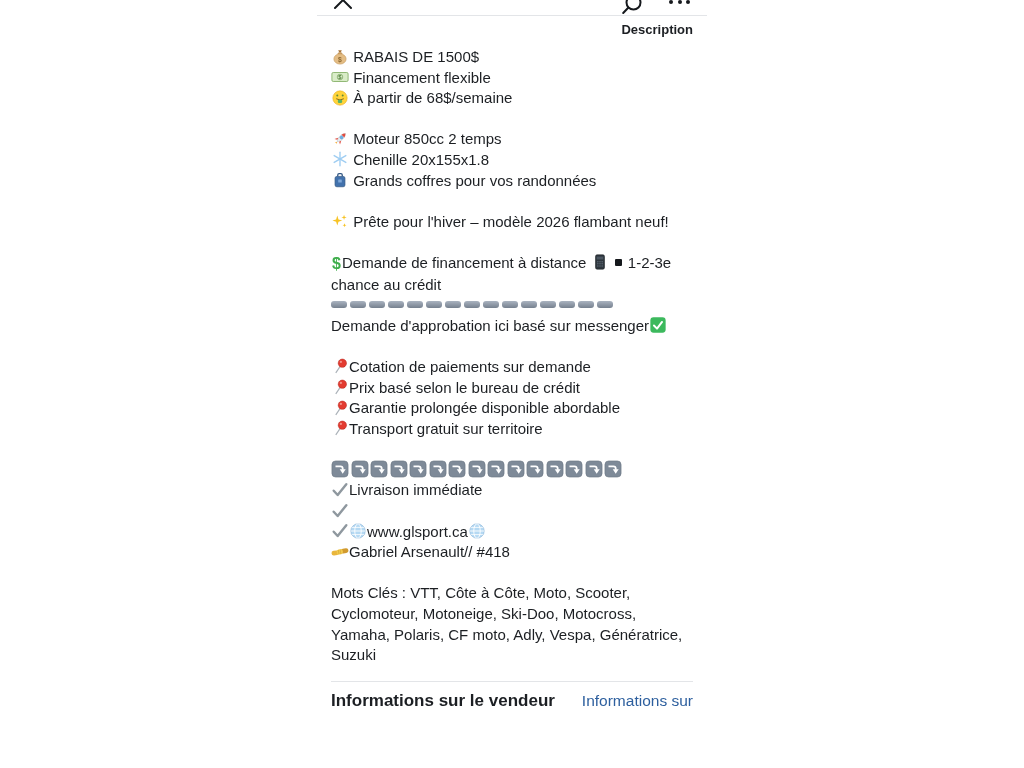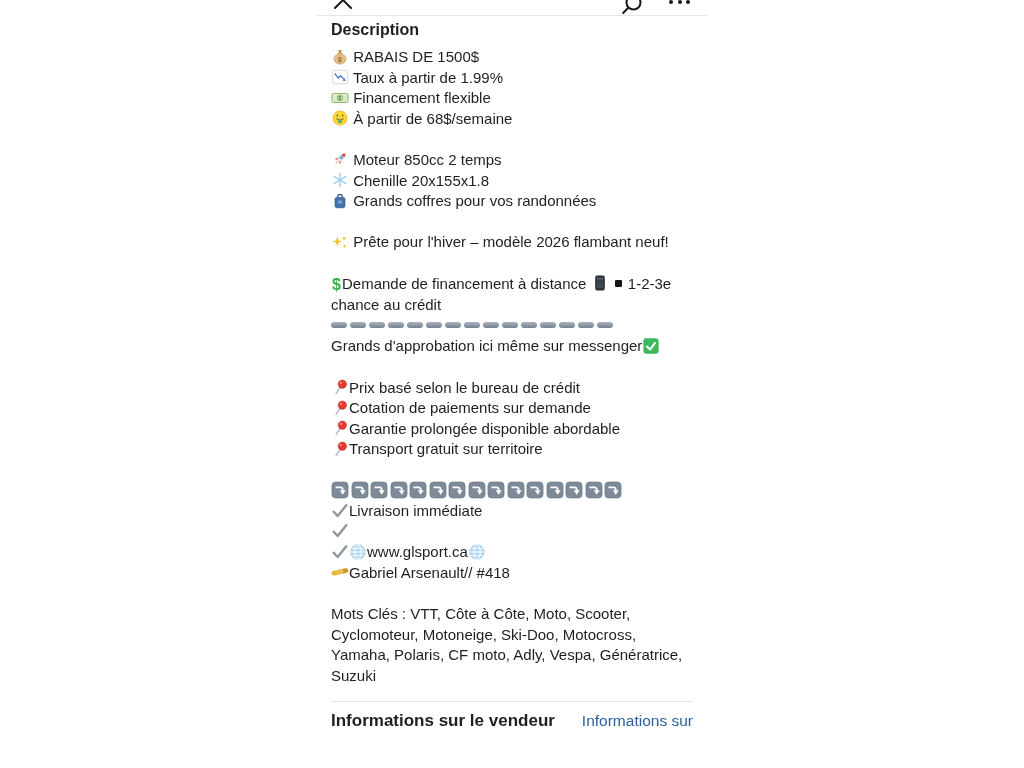--- a/index.html
+++ b/index.html
@@ -9,21 +9,21 @@
   
   .topbar{position:relative;height:15px;}
   .icon-abs{position:absolute;}
   .icon-close{left:15px;top:-11px;width:22px;height:22px;}
   .icon-search{right:64px;top:-6px;width:23px;height:23px;}
   .icon-more{right:14px;top:0px;width:24px;height:6px;display:flex;gap:4.5px;align-items:flex-start;}
   .icon-more i{width:4px;height:4px;border-radius:50%;background:#16191d;display:block;}
   .divider{height:1px;background:#e3e5e8;}
   .divider-inset{margin:15px 14px 0 14px;}
   .content{padding:3px 14px 0 14px;}
-  h2.desc{font-size:16px;line-height:22px;margin:0 0 2px 0;font-weight:700;color:#1c1f23;}
+  h2.desc{font-size:13px;line-height:22px;margin:0 0 2px 0;font-weight:700;color:#1c1f23;text-align:right;}
   .body-lines{font-size:15px;line-height:20.6px;color:#1c1f23;margin-top:6px;}
   .line{min-height:20.6px;white-space:pre-wrap;}
   .line.blank{height:20.6px;}
   
   .emo{display:inline-block;width:18px;height:18px;vertical-align:-3.5px;}
   .emo svg{width:100%;height:100%;display:block;}
   .emo-heavy-dollar-sign{width:11px;height:auto;color:#3fae4c;font-weight:800;font-size:16px;vertical-align:-1px;text-align:center;}
   .emo-black-small-square{width:7px;height:7px;background:#15181c;vertical-align:2px;margin:0 2px;border-radius:1px;}
   .emo-heavy-minus{width:16px;height:6.5px;border-radius:3px;background:linear-gradient(180deg,#aab3c0,#76818f);margin-right:3px;vertical-align:2.5px;}
   .emo-arrow-curving-down{margin-right:1.5px;}
@@ -68,25 +68,20 @@
 
     <div class="content">
       <h2 class="desc">Description</h2>
       <div class="body-lines" id="desc-lines">
           <div class="line"><span class="emo emo-money-bag"><svg viewBox="0 0 20 20">
                 <path d="M8 2.6 H12 L10.8 5 H9.2 Z" fill="#a8763c"></path>
                 <path d="M8.6 4.8 H11.4 L13.2 7 H6.8 Z" fill="#c79a5e"></path>
                 <ellipse cx="10" cy="12.2" rx="6.8" ry="5.7" fill="#e4bd85" stroke="#c79a5e" stroke-width="0.7"></ellipse>
                 <text x="10" y="15" text-anchor="middle" font-size="7.5" font-weight="bold" fill="#8d6a33">$</text>
               </svg></span><span> RABAIS DE 1500$</span></div>
-          <div class="line"><span class="emo emo-chart-decreasing"><svg viewBox="0 0 20 20">
-                <rect x="1.5" y="2.5" width="17" height="15" rx="2" fill="#fff" stroke="#c9ced4" stroke-width="0.9"></rect>
-                <polyline points="4,6 8,11 10.5,8.5 14.2,12.3" fill="none" stroke="#4a74c9" stroke-width="1.5"></polyline>
-                <path d="M16.2 14.6 L12.6 13.9 L15.4 11.2 Z" fill="#4a74c9"></path>
-              </svg></span><span> Taux à partir de 1.99%</span></div>
           <div class="line"><span class="emo emo-dollar-banknote"><svg viewBox="0 0 20 20">
                 <rect x="1" y="5" width="18" height="10" rx="1.5" fill="#d9ecc8" stroke="#7aa95c" stroke-width="0.9"></rect>
                 <circle cx="10" cy="10" r="3.1" fill="none" stroke="#69984f" stroke-width="0.7"></circle>
                 <text x="10" y="12.4" text-anchor="middle" font-size="6.5" font-weight="bold" fill="#4e7c38">$</text>
               </svg></span><span> Financement flexible</span></div>
           <div class="line"><span class="emo emo-money-mouth-face"><svg viewBox="0 0 20 20">
                 <circle cx="10" cy="10" r="8" fill="#ffd43b" stroke="#e6a817" stroke-width="0.6"></circle>
                 <circle cx="7" cy="7.3" r="1.1" fill="#5f8a3c"></circle>
                 <circle cx="13" cy="7.3" r="1.1" fill="#5f8a3c"></circle>
                 <path d="M5.8 10.8 Q10 13.6 14.2 10.8" stroke="#6b4c16" stroke-width="0.9" fill="none"></path>
@@ -131,35 +126,35 @@
                   <circle cx="12.4" cy="9.6" r="0.85"></circle>
                   <circle cx="7.6" cy="12" r="0.85"></circle>
                   <circle cx="10" cy="12" r="0.85"></circle>
                   <circle cx="12.4" cy="12" r="0.85"></circle>
                   <circle cx="7.6" cy="14.4" r="0.85"></circle>
                   <circle cx="10" cy="14.4" r="0.85"></circle>
                   <circle cx="12.4" cy="14.4" r="0.85"></circle>
                 </g>
               </svg></span><span> </span><span class="emo emo-black-small-square"></span><span> 1-2-3e chance au crédit</span></div>
           <div class="line"><span class="emo emo-heavy-minus"></span><span class="emo emo-heavy-minus"></span><span class="emo emo-heavy-minus"></span><span class="emo emo-heavy-minus"></span><span class="emo emo-heavy-minus"></span><span class="emo emo-heavy-minus"></span><span class="emo emo-heavy-minus"></span><span class="emo emo-heavy-minus"></span><span class="emo emo-heavy-minus"></span><span class="emo emo-heavy-minus"></span><span class="emo emo-heavy-minus"></span><span class="emo emo-heavy-minus"></span><span class="emo emo-heavy-minus"></span><span class="emo emo-heavy-minus"></span><span class="emo emo-heavy-minus"></span></div>
-          <div class="line"><span>Grands d'approbation ici même sur messenger</span><span class="emo emo-white-check-mark"><svg viewBox="0 0 20 20">
+          <div class="line"><span>Demande d'approbation ici basé sur messenger</span><span class="emo emo-white-check-mark"><svg viewBox="0 0 20 20">
                 <rect x="1.5" y="1.5" width="17" height="17" rx="3.5" fill="#3cb95d"></rect>
                 <path d="M5.5 10.6 L8.9 14 L14.5 6.6" stroke="#fff" stroke-width="2.2" fill="none" stroke-linecap="round" stroke-linejoin="round"></path>
               </svg></span></div>
           <div class="line blank"></div>
           <div class="line"><span class="emo emo-pushpin"><svg viewBox="0 0 20 20">
                 <line x1="5.3" y1="17.7" x2="10.6" y2="9.8" stroke="#aab1b8" stroke-width="1.3"></line>
                 <circle cx="12.6" cy="6.9" r="4.6" fill="#e33b30" stroke="#b92b22" stroke-width="0.6"></circle>
                 <circle cx="11" cy="5.4" r="1.3" fill="#f29087"></circle>
+              </svg></span><span>Cotation de paiements sur demande</span></div>
+          <div class="line"><span class="emo emo-pushpin"><svg viewBox="0 0 20 20">
+                <line x1="5.3" y1="17.7" x2="10.6" y2="9.8" stroke="#aab1b8" stroke-width="1.3"></line>
+                <circle cx="12.6" cy="6.9" r="4.6" fill="#e33b30" stroke="#b92b22" stroke-width="0.6"></circle>
+                <circle cx="11" cy="5.4" r="1.3" fill="#f29087"></circle>
               </svg></span><span>Prix basé selon le bureau de crédit</span></div>
-          <div class="line"><span class="emo emo-pushpin"><svg viewBox="0 0 20 20">
-                <line x1="5.3" y1="17.7" x2="10.6" y2="9.8" stroke="#aab1b8" stroke-width="1.3"></line>
-                <circle cx="12.6" cy="6.9" r="4.6" fill="#e33b30" stroke="#b92b22" stroke-width="0.6"></circle>
-                <circle cx="11" cy="5.4" r="1.3" fill="#f29087"></circle>
-              </svg></span><span>Cotation de paiements sur demande</span></div>
           <div class="line"><span class="emo emo-pushpin"><svg viewBox="0 0 20 20">
                 <line x1="5.3" y1="17.7" x2="10.6" y2="9.8" stroke="#aab1b8" stroke-width="1.3"></line>
                 <circle cx="12.6" cy="6.9" r="4.6" fill="#e33b30" stroke="#b92b22" stroke-width="0.6"></circle>
                 <circle cx="11" cy="5.4" r="1.3" fill="#f29087"></circle>
               </svg></span><span>Garantie prolongée disponible abordable</span></div>
           <div class="line"><span class="emo emo-pushpin"><svg viewBox="0 0 20 20">
                 <line x1="5.3" y1="17.7" x2="10.6" y2="9.8" stroke="#aab1b8" stroke-width="1.3"></line>
                 <circle cx="12.6" cy="6.9" r="4.6" fill="#e33b30" stroke="#b92b22" stroke-width="0.6"></circle>
                 <circle cx="11" cy="5.4" r="1.3" fill="#f29087"></circle>
               </svg></span><span>Transport gratuit sur territoire</span></div>

